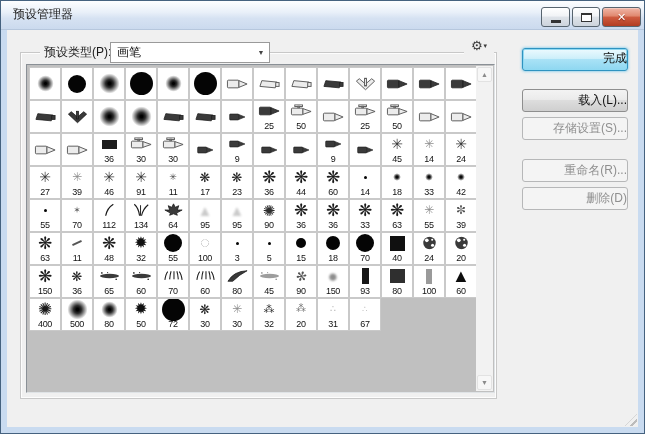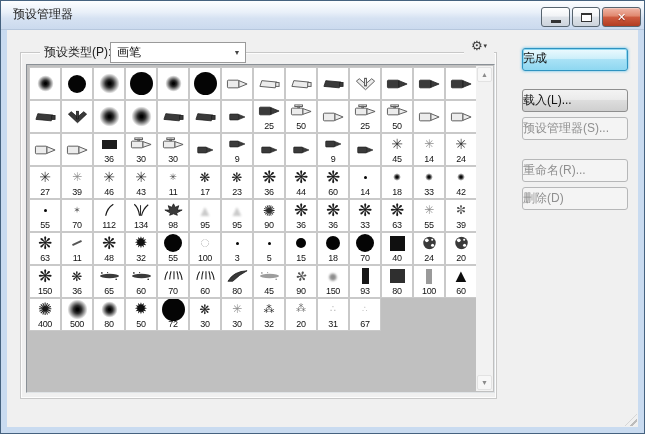--- a/index.html
+++ b/index.html
@@ -25,21 +25,21 @@
   .cap{height:18px;border:1px solid #57646f;border-radius:3px;display:flex;align-items:center;justify-content:center;cursor:default;
        background:linear-gradient(#ffffff,#f1f3f6 45%,#dee3e9 50%,#cdd4dc);box-shadow:inset 0 1px 0 #fff}
   .cap.min{width:27px}.cap.max{width:26px}
   .cap.close{width:37px;background:linear-gradient(#f0b5a6,#e0886f 45%,#cf5c41 50%,#b23c22);box-shadow:inset 0 1px 0 #f5c9bd}
   .min-glyph{width:10px;height:3px;background:#333;margin-top:8px}
   .max-glyph{width:9px;height:6px;border:1px solid #333;border-top:2px solid #333;background:#fff}
   .close-glyph{color:#fff;font-size:11px;font-weight:bold;line-height:16px;text-shadow:0 1px 1px #7e2413}
   
   .pt-label{position:absolute;left:40px;top:44px;font-size:12px;color:#1b1b1b;background:#f0f0f0;padding:0 4px;z-index:12}
   .combo{
-    position:absolute;left:110px;top:42px;width:136px;height:21px;z-index:12;box-sizing:border-box;
+    position:absolute;left:110px;top:42px;width:160px;height:21px;z-index:12;box-sizing:border-box;
     background:#fff;border:1px solid #9a9a9a;display:flex;align-items:center;cursor:default;
   }
   .combo-value{flex:1;font-size:12px;color:#111;padding-left:6px;white-space:nowrap;overflow:hidden}
   .combo-arrow{width:16px;text-align:center;font-size:7px;color:#444}
   .gear-btn{position:absolute;left:464px;top:38px;width:30px;height:16px;z-index:12;background:#f0f0f0;
     display:flex;align-items:center;justify-content:center;gap:1px;cursor:default}
   .gear-glyph{font-size:13px;color:#3c3c3c;line-height:14px}
   .gear-caret{font-size:7px;color:#3c3c3c}
   
   .group-frame{position:absolute;left:20px;top:52px;width:477px;height:347px;box-sizing:border-box;
@@ -60,21 +60,21 @@
   .ic-svg.dk *{fill:#3a3a3a;stroke:#1c1c1c;stroke-width:.8}
   .ic-svg.md *{fill:#9d9d9d;stroke:#7c7c7c;stroke-width:.8}
   .ic-svg.sm{transform:scale(.78)}
   
   .sb{position:absolute;top:1px;right:1px;bottom:1px;width:17px;background:#f2f2f2;
       display:flex;flex-direction:column;justify-content:space-between;align-items:center}
   .sb-btn{width:15px;height:15px;margin:1px 0;box-sizing:border-box;background:#f7f7f7;border:1px solid #e2e2e2;
       border-radius:2px;display:flex;align-items:center;justify-content:center;font-size:7px;color:#8b8b8b;cursor:default}
   
   .btn{position:absolute;left:522px;width:106px;height:23px;box-sizing:border-box;z-index:12;
-    border:1px solid #8e8e8e;border-radius:3px;font-size:12px;color:#111;text-align:left;line-height:20px;cursor:default;
+    border:1px solid #8e8e8e;border-radius:3px;font-size:12px;color:#111;text-align:right;line-height:20px;cursor:default;
     background:linear-gradient(#f3f3f3,#ebebeb 45%,#dddddd 50%,#cfcfcf)}
   .btn.default{border:1px solid #2f93c0;line-height:19px;
     background:linear-gradient(#ecfafe,#cdeffa 45%,#a9e2f6 50%,#8fd7f1);
     box-shadow:0 0 0 1px #8fd9f2 inset,0 0 3px rgba(60,180,230,.9)}
   .btn.disabled{background:#f4f4f4;border-color:#b6b7b8;color:#8f8f8f;box-shadow:none}
   .grip{position:absolute;right:8px;bottom:8px;width:12px;height:12px;z-index:46;
     background:repeating-linear-gradient(135deg,transparent 0 3px,#bcbcbc 3px 4.5px);
     clip-path:polygon(100% 0,100% 100%,0 100%)}
   .svg-defs{position:absolute;width:0;height:0;overflow:hidden}
 </style>
@@ -466,21 +466,21 @@
       <div class="cell">
         <div class="ic">
           <span class="ic-glyph" style="font-size: 14px; color: rgb(58, 58, 58);">✳</span>
         </div>
         <div class="num">46</div>
       </div>
       <div class="cell">
         <div class="ic">
           <span class="ic-glyph" style="font-size: 14px; color: rgb(58, 58, 58);">✳</span>
         </div>
-        <div class="num">43</div>
+        <div class="num">91</div>
       </div>
       <div class="cell">
         <div class="ic">
           <span class="ic-glyph" style="font-size: 9px; color: rgb(74, 74, 74);">✳</span>
         </div>
         <div class="num">11</div>
       </div>
       <div class="cell">
         <div class="ic">
           <span class="ic-glyph" style="font-size: 13px; color: rgb(34, 34, 34);">❋</span>
@@ -562,21 +562,21 @@
           </svg>
         </div>
         <div class="num">134</div>
       </div>
       <div class="cell">
         <div class="ic">
           <svg class="ic-svg dk" viewBox="0 0 24 14" width="23" height="14">
             <use href="#sym-leaf"></use>
           </svg>
         </div>
-        <div class="num">98</div>
+        <div class="num">64</div>
       </div>
       <div class="cell">
         <div class="ic">
           <span class="ic-glyph" style="font-size: 15px; color: rgb(202, 202, 202); filter: blur(1px);">▲</span>
         </div>
         <div class="num">95</div>
       </div>
       <div class="cell">
         <div class="ic">
           <span class="ic-glyph" style="font-size: 15px; color: rgb(202, 202, 202); filter: blur(1px);">▲</span>
@@ -881,18 +881,18 @@
       <span>▲</span>
     </div>
     <div class="sb-btn">
       <span>▼</span>
     </div>
   </div>
 </div>
 
 <div class="btn default" style="top:48px">完成</div>
 <div class="btn" style="top:89px">载入(L)...</div>
-<div class="btn disabled" style="top:117px">预设管理器(S)...</div>
+<div class="btn disabled" style="top:117px">存储设置(S)...</div>
 <div class="btn disabled" style="top:159px">重命名(R)...</div>
 <div class="btn disabled" style="top:187px">删除(D)</div>
 
 <div class="grip"></div>
 <div class="win-border"></div>
 
 </body></html>

